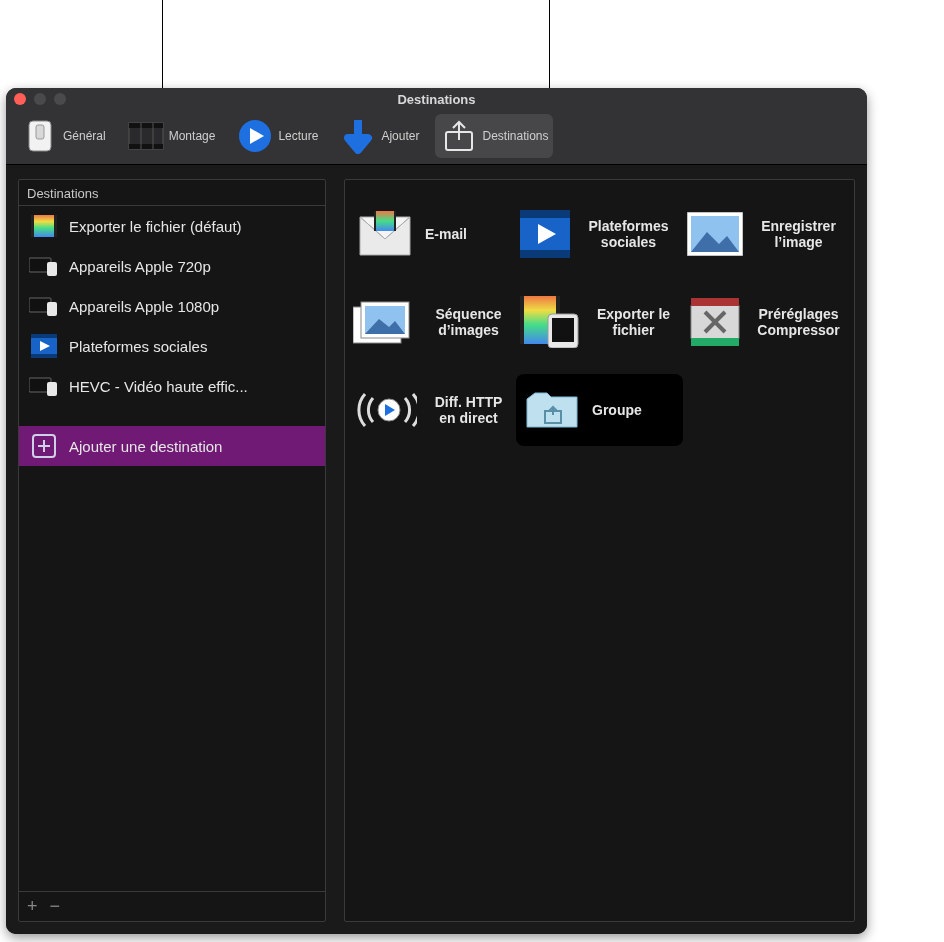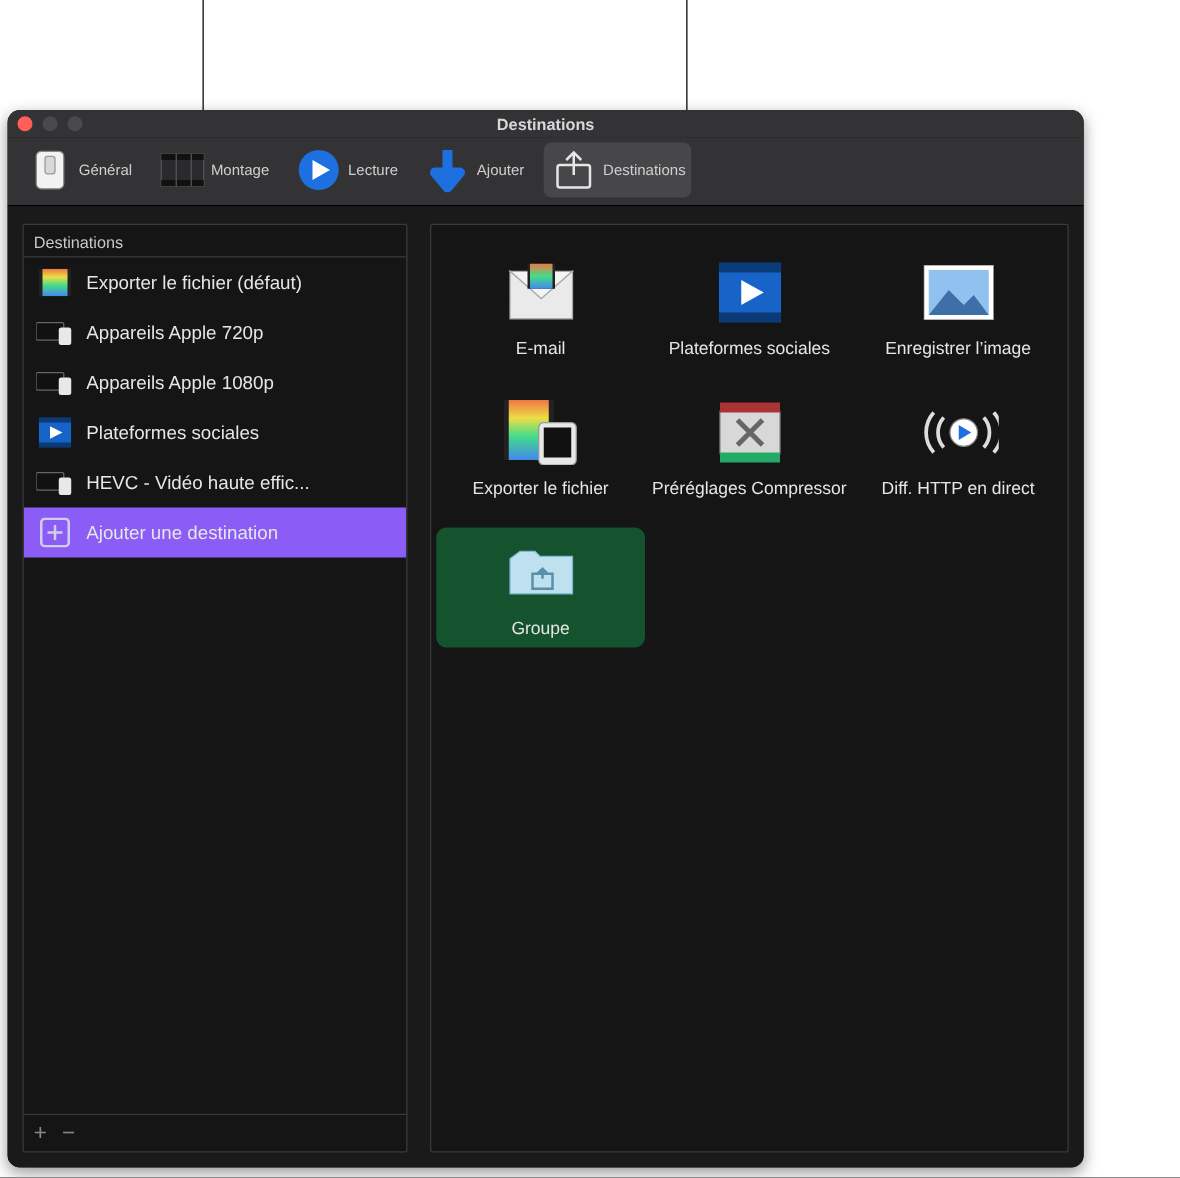--- a/index.html
+++ b/index.html
@@ -112,21 +112,22 @@
     white-space: nowrap;
     overflow: hidden;
     text-overflow: ellipsis;
   }
   .dest-row .label {
     white-space: nowrap;
     overflow: hidden;
     text-overflow: ellipsis;
   }
   .dest-row.selected {
-    background: #8b5cf6;
+    background: #701a75;
+    margin-top: 20px;
   }
   .dest-row-icon {
     width: 30px; height: 24px; flex-shrink: 0;
     display:flex; align-items:center; justify-content:center;
   }
   .sidebar-footer {
     border-top: 1px solid #3a3a3c;
     padding: 4px 8px;
     display:flex;
     gap:12px;
@@ -140,29 +141,30 @@
     border-radius: 2px;
     padding: 18px 4px;
   }
   .grid {
     display: grid;
     grid-template-columns: repeat(3, 1fr);
     gap: 16px 0;
   }
   .grid-item {
     display: flex;
-    flex-direction: column;
+    flex-direction: row;
     align-items: center;
     gap: 8px;
     cursor: pointer;
     padding: 8px 4px;
     border-radius: 8px;
+    font-weight: bold;
   }
   .grid-item.selected {
-    background: #14532d;
+    background: #000000;
   }
   .grid-icon {
     width: 64px; height: 56px;
     display:flex; align-items:center; justify-content:center;
   }
   .grid-label {
     color: #e6e6e6;
     font-size: 14px;
     text-align:center;
   }
@@ -368,20 +370,31 @@
           <div class="grid-icon">
             <svg width="56" height="44">
                 <rect width="56" height="44" fill="#fff" stroke="#888"></rect>
                 <rect x="4" y="4" width="48" height="36" fill="#8fc2ef"></rect>
                 <polygon points="4,40 20,20 32,32 40,24 52,40" fill="#3e6fa8"></polygon>
               </svg>
           </div>
           <span class="grid-label">Enregistrer l’image</span>
         </div>
 
+        <div class="grid-item">
+          <div class="grid-icon">
+            <svg width="64" height="50">
+                <rect x="0" y="10" width="48" height="36" fill="#fff" stroke="#888"></rect>
+                <rect x="8" y="5" width="48" height="36" fill="#fff" stroke="#888"></rect>
+                <rect x="12" y="9" width="40" height="28" fill="#8fc2ef"></rect>
+                <polygon points="12,37 26,22 36,30 42,24 52,37" fill="#3e6fa8"></polygon>
+              </svg>
+          </div>
+          <span class="grid-label">Séquence d’images</span>
+        </div>
 
         <div class="grid-item">
           <div class="grid-icon">
             <svg width="60" height="52">
                 <rect x="0" y="0" width="40" height="48" fill="#222"></rect>
                 <rect x="4" y="0" width="32" height="48" fill="url(#ge)"></rect>
                 <rect x="28" y="18" width="30" height="34" rx="4" fill="#e8e8e8" stroke="#999"></rect>
                 <rect x="32" y="22" width="22" height="24" fill="#111"></rect>
                 <defs>
                   <linearGradient id="ge" x1="0" x2="0" y1="0" y2="1">

